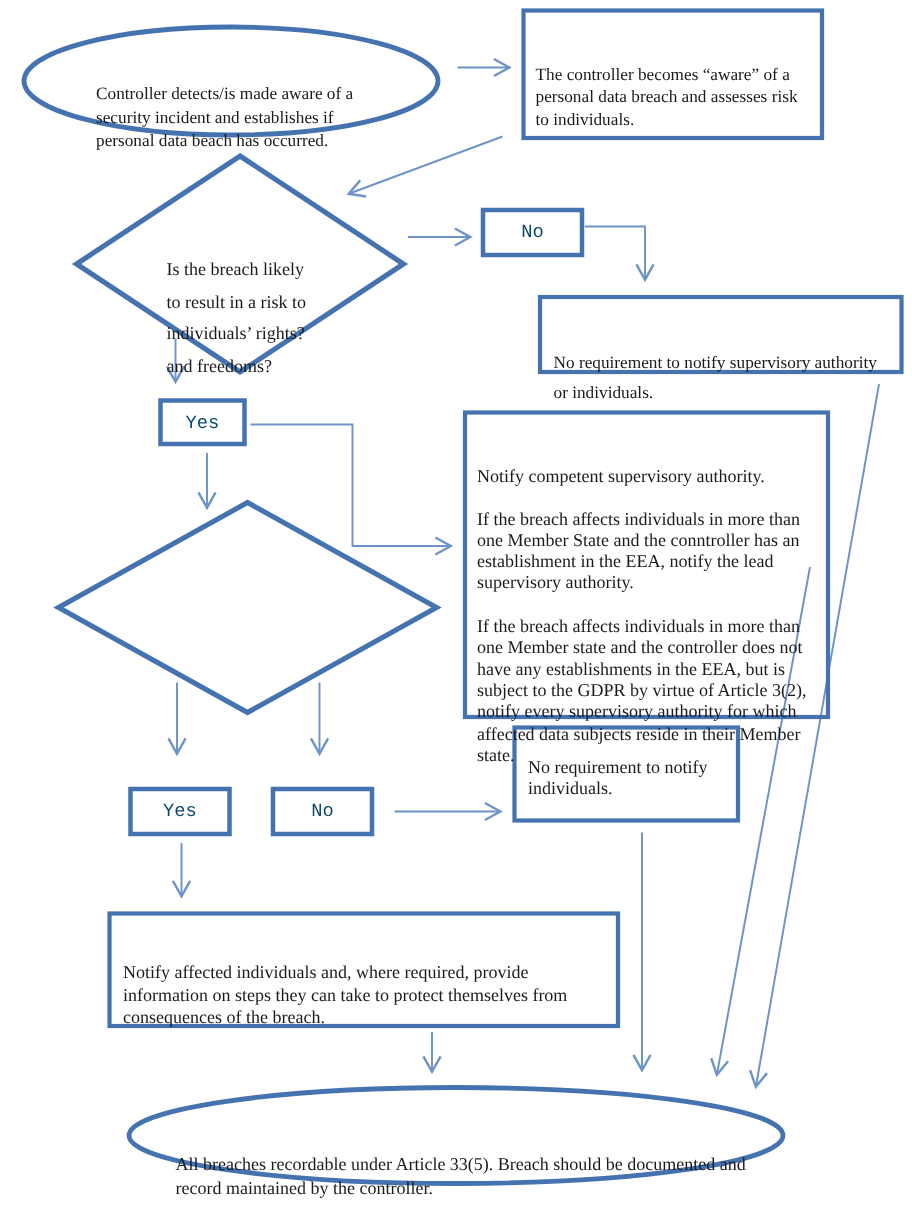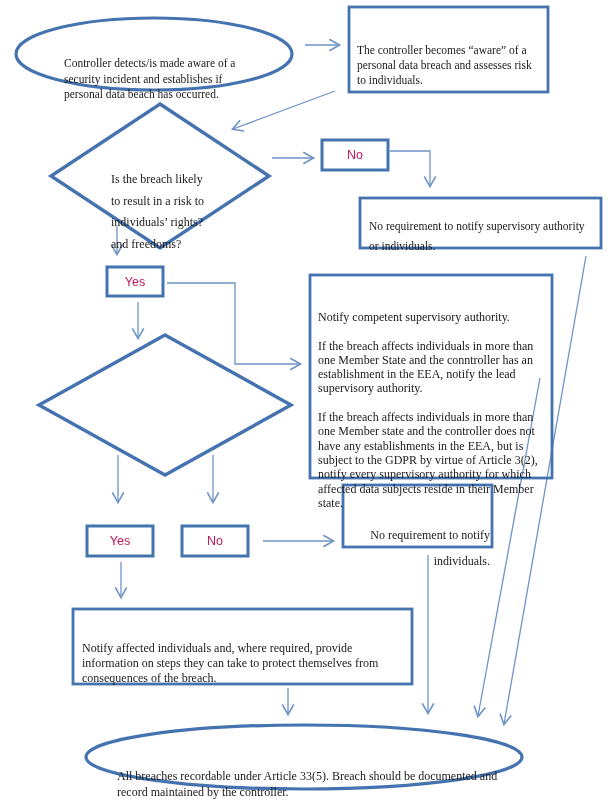--- a/index.html
+++ b/index.html
@@ -14,22 +14,22 @@
   .txt{
     position:absolute;
     color:#1a1a1a;
     white-space:pre;
     font-family:"Liberation Serif", serif;
     margin-top:29px;
   }
   .lbl{
     position:absolute;
     display:flex;align-items:center;justify-content:center;
-    color:#be185d;font-size:12.5px;
-    font-family:Liberation Sans, sans-serif;
+    color:#0c4a6e;font-size:12.5px;
+    font-family:Liberation Mono, monospace;
   }
 </style>
 </head>
 <body>
 
 <div class="canvas">
 
   <svg width="608" height="808" viewBox="0 0 608 808">
     <defs>
       <marker id="arw" markerUnits="userSpaceOnUse" markerWidth="20" markerHeight="16" viewBox="-12 -7 14 14" refX="-0.5" refY="0" orient="auto">
@@ -80,21 +80,21 @@
 personal data breach and assesses risk
 to individuals.</div>
 
   <div class="txt" style="left:111px;top:140px;width:130px;font-size:12px;line-height:21.5px;">Is the breach likely
 to result in a risk to
 individuals’ rights?
 and freedoms?</div>
 
   <div class="lbl" style="left:322px;top:140px;width:66px;height:30px;">No</div>
 
-  <div class="txt" style="left:369px;top:188px;width:230px;font-size:11.5px;line-height:19.5px;">No requirement to notify supervisory authority
+  <div class="txt" style="left:369px;top:204px;width:230px;font-size:11.5px;line-height:19.5px;">No requirement to notify supervisory authority
 or individuals.</div>
 
   <div class="lbl" style="left:107px;top:267px;width:56px;height:29px;">Yes</div>
 
   <div class="txt" style="left:318px;top:281px;width:230px;font-size:12px;line-height:14.3px;">Notify competent supervisory authority.
 
 If the breach affects individuals in more than
 one Member State and the conntroller has an
 establishment in the EEA, notify the lead
 supervisory authority.
@@ -105,21 +105,21 @@
 subject to the GDPR by virtue of Article 3(2),
 notify every supervisory authority for which
 affected data subjects reside in their Member
 state.</div>
 
 
   <div class="lbl" style="left:87px;top:526px;width:66px;height:30px;">Yes</div>
 
   <div class="lbl" style="left:182px;top:526px;width:66px;height:30px;">No</div>
 
-  <div class="txt" style="left:352px;top:493px;width:138px;font-size:12px;line-height:26px;text-align:right;">No requirement to notify
+  <div class="txt" style="left:352px;top:475px;width:138px;font-size:12px;line-height:14px;">No requirement to notify
 individuals.</div>
 
   <div class="txt" style="left:82px;top:612px;width:330px;font-size:12px;line-height:15.2px;">Notify affected individuals and, where required, provide
 information on steps they can take to protect themselves from
 consequences of the breach.</div>
 
   <div class="txt" style="left:117px;top:740px;width:400px;font-size:12px;line-height:15.5px;">All breaches recordable under Article 33(5). Breach should be documented and
 record maintained by the controller.</div>
 
 </div>

